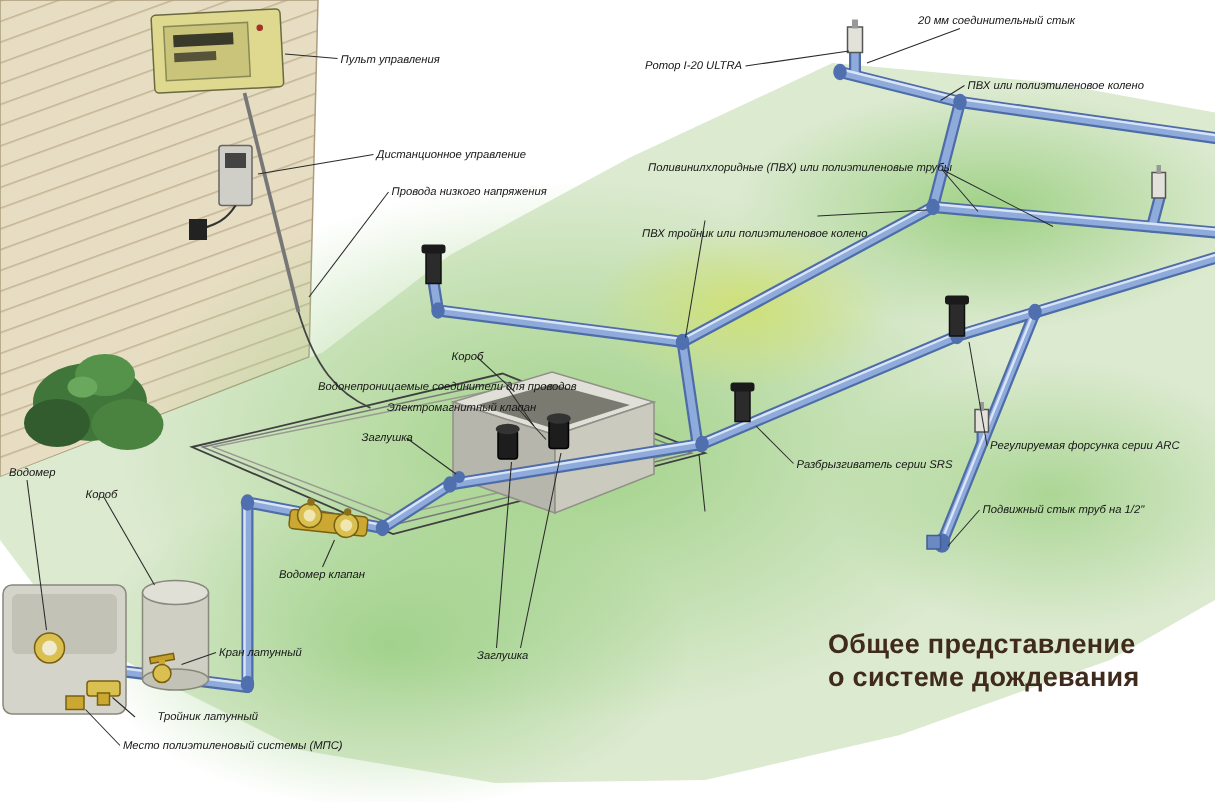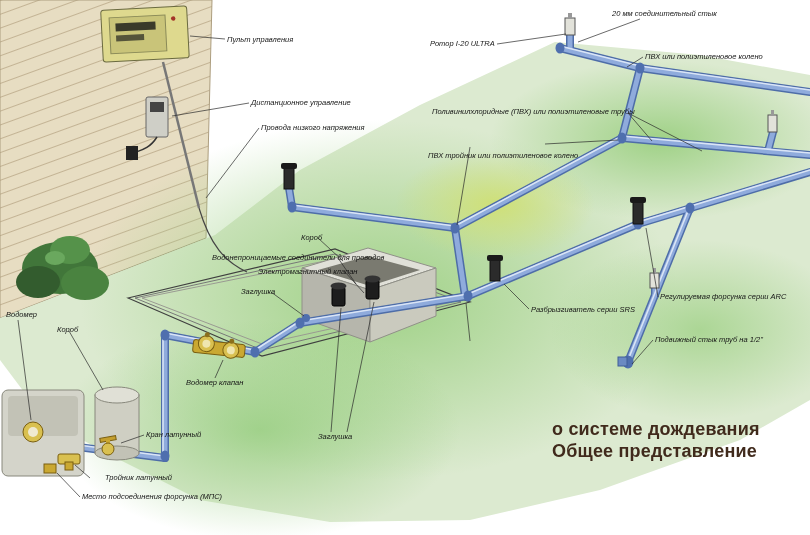--- a/index.html
+++ b/index.html
@@ -264,24 +264,24 @@
 <div class="lbl" style="left:428px;top:152px">ПВХ тройник или полиэтиленовое колено</div>
 <div class="lbl" style="left:301px;top:234px">Короб</div>
 <div class="lbl" style="left:212px;top:254px">Водонепроницаемые соединители для проводов</div>
 <div class="lbl" style="left:258px;top:268px">Электромагнитный клапан</div>
 <div class="lbl" style="left:241px;top:288px">Заглушка</div>
 <div class="lbl" style="left:6px;top:311px">Водомер</div>
 <div class="lbl" style="left:57px;top:326px">Короб</div>
 <div class="lbl" style="left:186px;top:379px">Водомер клапан</div>
 <div class="lbl" style="left:146px;top:431px">Кран латунный</div>
 <div class="lbl" style="left:105px;top:474px">Тройник латунный</div>
-<div class="lbl" style="left:82px;top:493px">Место подсоединения форсунка (МПС)</div>
+<div class="lbl" style="left:82px;top:493px">Место полиэтиленовый системы (МПС)</div>
 <div class="lbl" style="left:318px;top:433px">Заглушка</div>
 <div class="lbl" style="left:531px;top:306px">Разбрызгиватель серии SRS</div>
 <div class="lbl" style="left:660px;top:293px">Регулируемая форсунка серии ARC</div>
 <div class="lbl" style="left:655px;top:336px">Подвижный стык труб на 1/2"</div>
 
 <div class="title">
+  <div>Общее представление</div>
   <div>о системе дождевания</div>
-  <div>Общее представление</div>
 </div>
 
 </div>
 
 </body></html>

